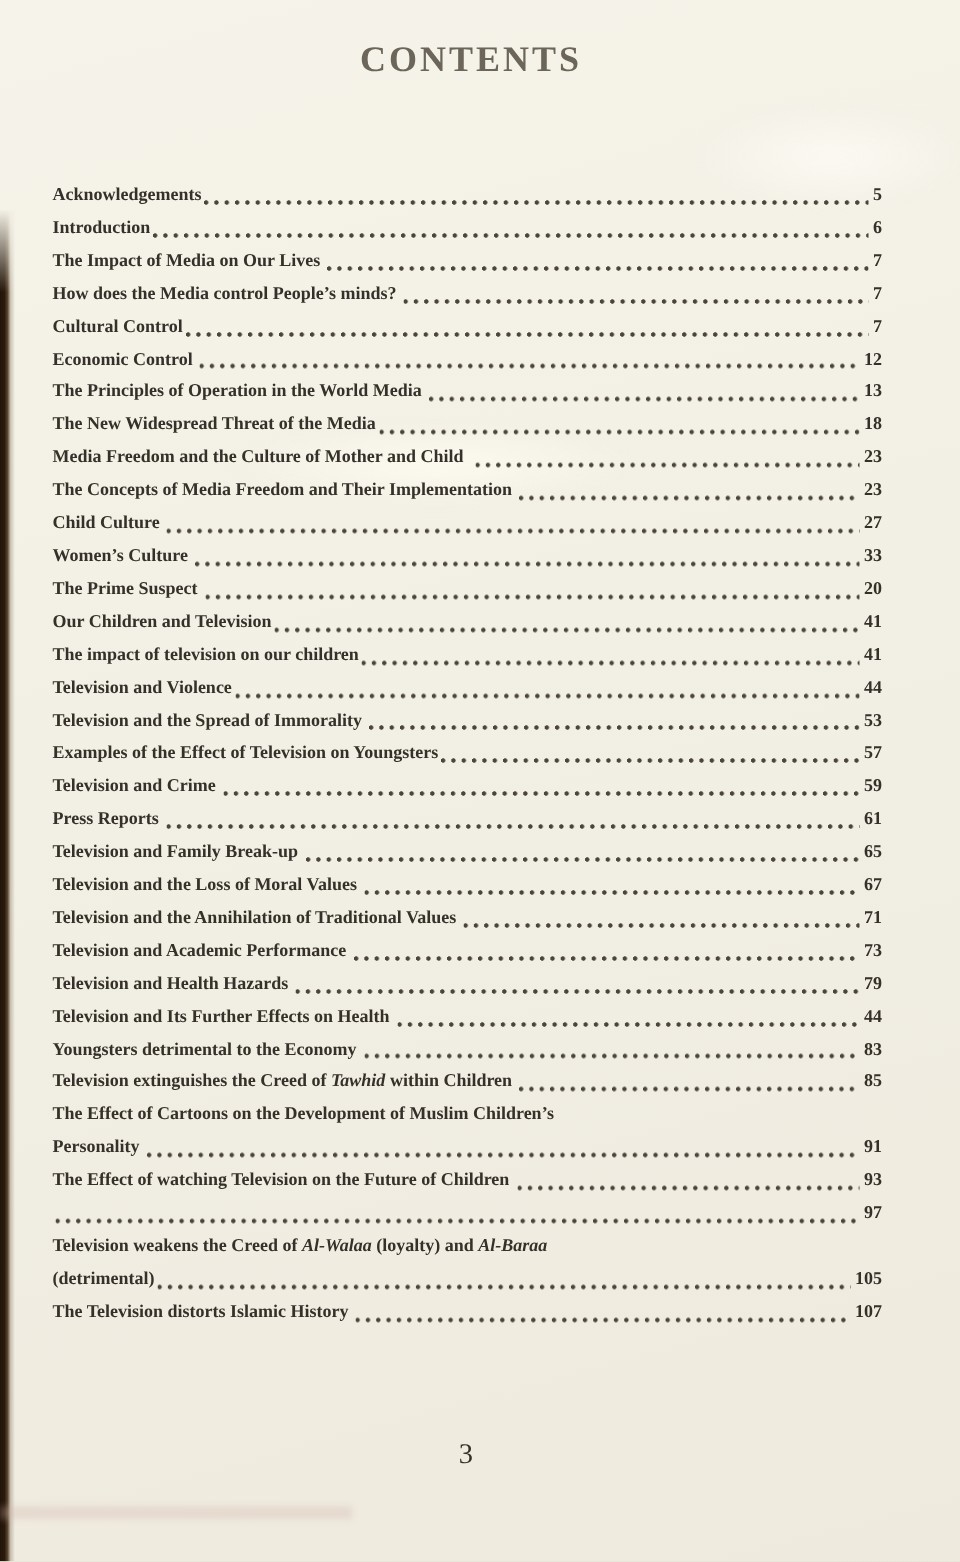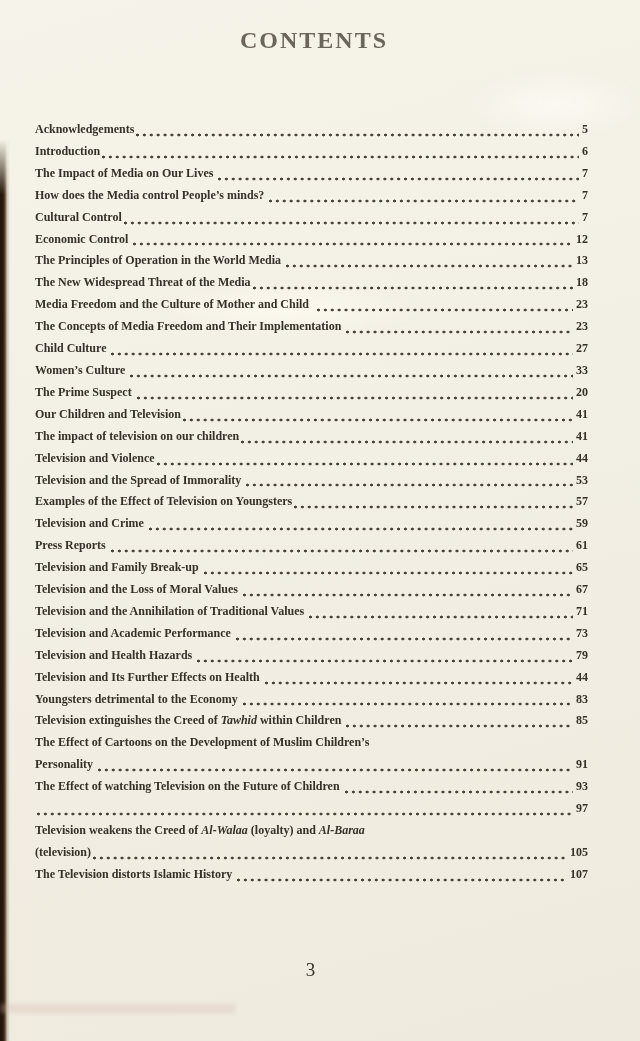--- a/index.html
+++ b/index.html
@@ -297,21 +297,21 @@
         <div class="row">
           <span class="dots"></span>
           <span class="pg">97</span>
         </div>
       </div>
       <div class="entry">
         <div class="row">
           <span class="t"><span>Television weakens the Creed of </span><i>Al-Walaa</i><span> (loyalty) and </span><i>Al-Baraa</i></span>
         </div>
         <div class="row">
-          <span class="t"><span>(television)</span></span>
+          <span class="t"><span>(detrimental)</span></span>
           <span class="dots"></span>
           <span class="pg">105</span>
         </div>
       </div>
       <div class="entry">
         <div class="row">
           <span class="t"><span>The Television distorts Islamic History </span></span>
           <span class="dots"></span>
           <span class="pg">107</span>
         </div>

